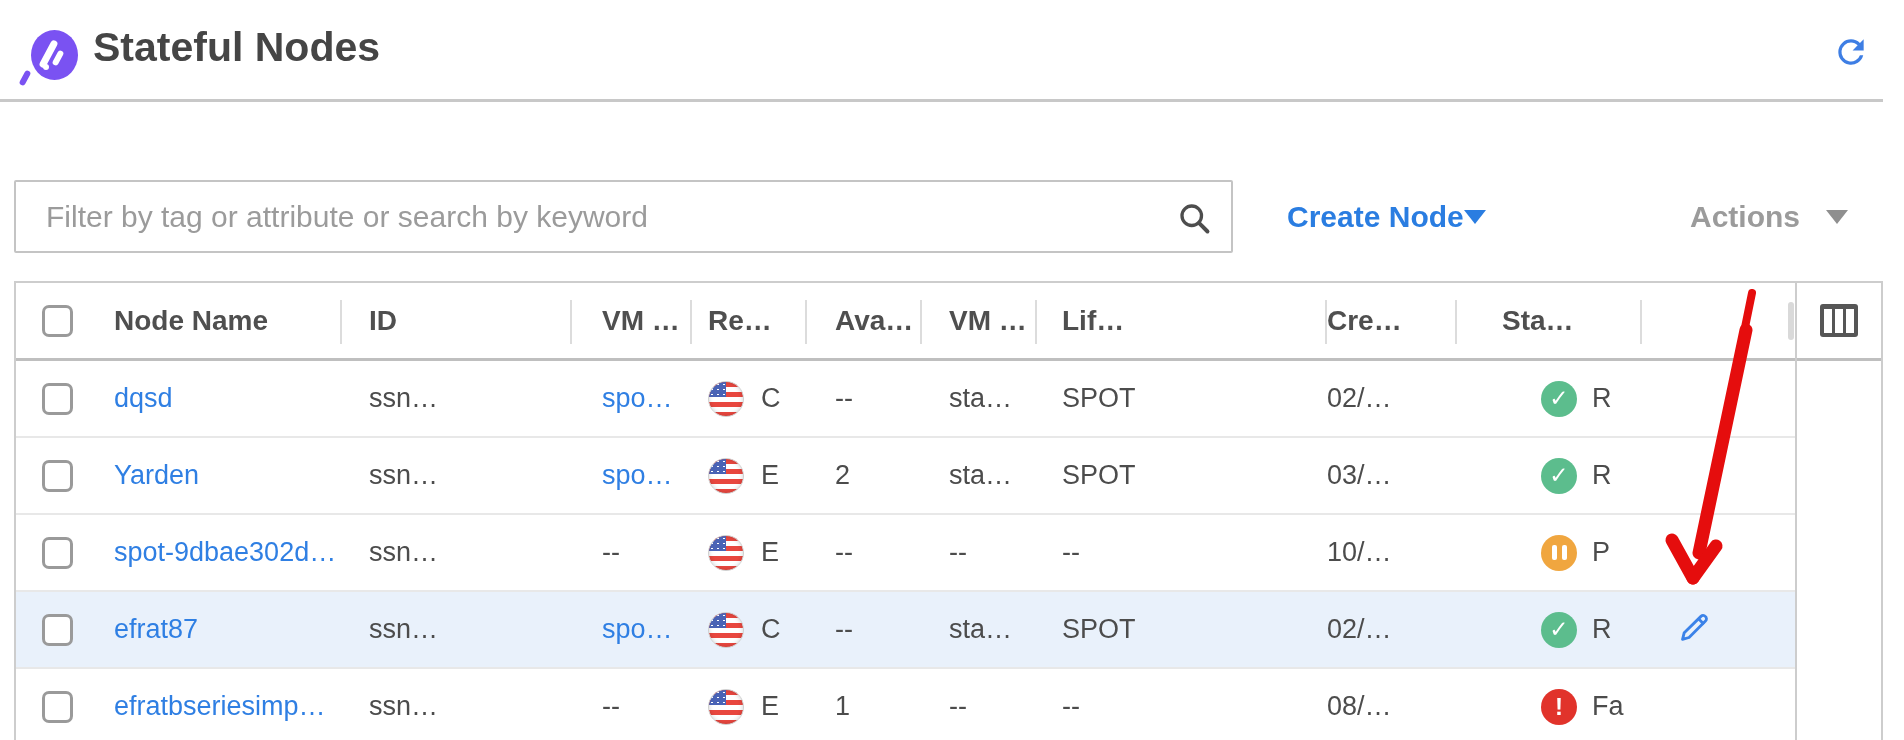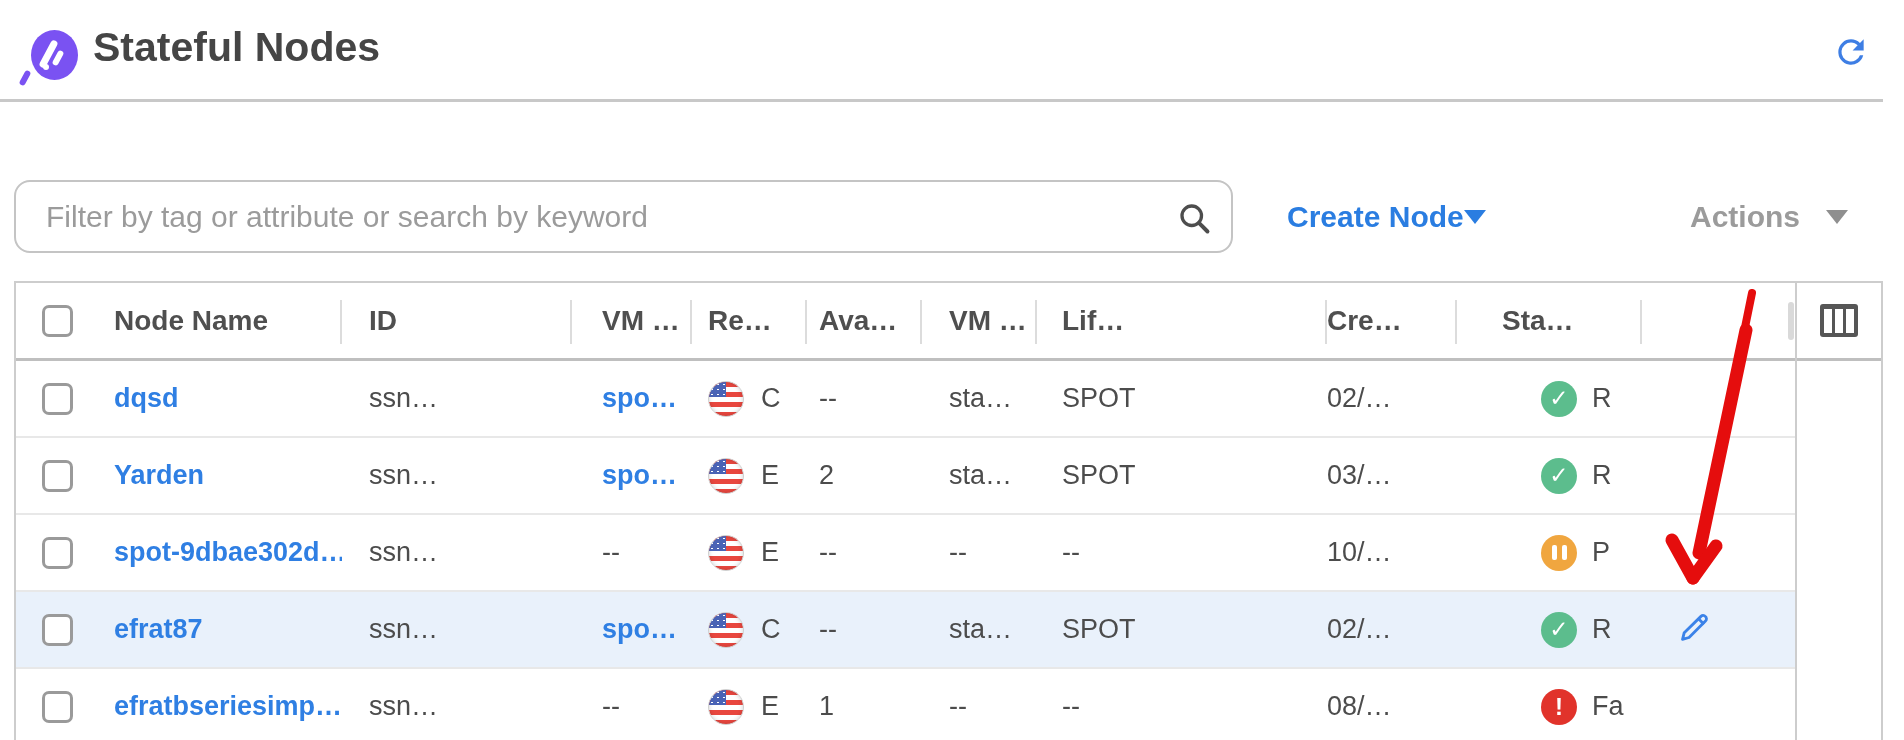--- a/index.html
+++ b/index.html
@@ -17,21 +17,21 @@
   .logo .slash2 { position:absolute; left:24px; top:20px; width:6px; height:16px; background:#fff; border-radius:4px; transform:rotate(28deg); }
   .logo .dot    { position:absolute; left:12px; top:34px; width:6px; height:6px; background:#fff; border-radius:50%; }
   .logo .tail   { position:absolute; left:-9px; top:40px; width:6px; height:16px; background:#7a52f2; border-radius:4px; transform:rotate(28deg); }
   .page-title { position:absolute; left:93px; top:24px; font-size:41px; font-weight:700; color:#454545; letter-spacing:0; }
   .refresh-btn { position:absolute; left:1830px; top:32px; width:42px; height:42px; border:none; background:transparent; cursor:pointer; }
   .header-divider { position:absolute; left:0; top:99px; width:1883px; height:3px; background:#c8c8c8; }
 
   
   .filter-input {
     position:absolute; left:14px; top:180px; width:1219px; height:73px;
-    border:2px solid #c4c4c4; border-radius:16px; font-size:30px; color:#4c4c4c;
+    border:2px solid #c4c4c4; border-radius:2px; font-size:30px; color:#4c4c4c;
     padding:0 70px 0 30px; outline:none; font-family:inherit;
   }
   .filter-input::placeholder { color:#9b9b9b; opacity:1; }
   .search-ic { position:absolute; left:1176px; top:200px; width:36px; height:36px; pointer-events:none; }
   .create-node-btn {
     position:absolute; left:1287px; top:180px; height:73px; display:flex; align-items:center; 
     background:none; border:none; cursor:pointer; font-family:inherit;
   }
   .create-node-btn .lbl { font-size:30px; font-weight:700; color:#2a7de1; }
   .caret-blue { width:0; height:0; border-left:11px solid transparent; border-right:11px solid transparent; border-top:14px solid #2a7de1; }
@@ -56,31 +56,31 @@
   }
   .thead { height:78px; border-bottom:3px solid #bfbfbf; font-weight:700; color:#4f4f4f; }
   .trow  { height:77px; border-bottom:2px solid #e8e8e8; }
   .trow.highlighted { background:#e9f1fb; }
   .cell { display:flex; align-items:center; font-size:27px; height:100%; overflow:hidden; white-space:nowrap; }
   .grid > :nth-child(1)  { justify-content:center; }
   .grid > :nth-child(2)  { padding-left:16px; }
   .grid > :nth-child(3)  { padding-left:27px; }
   .grid > :nth-child(4)  { padding-left:30px; }
   .grid > :nth-child(5)  { padding-left:16px; }
-  .grid > :nth-child(6)  { padding-left:12px; }
+  .grid > :nth-child(6)  { padding-left:28px; }
   .grid > :nth-child(7)  { padding-left:27px; }
   .grid > :nth-child(8)  { padding-left:25px; }
   .grid > :nth-child(9)  { }
   .grid > :nth-child(10) { padding-left:84px; }
   .grid > :nth-child(11) { padding-left:33px; }
   .thead > :nth-child(10) { padding-left:45px; }
   .thead .cell { font-size:28px; position:relative; }
   .thead > .has-sep::after { content:""; position:absolute; right:0; top:17px; height:44px; width:2px; background:#dcdcdc; }
   .checkbox { width:31px; height:32px; border:3px solid #9a9a9a; border-radius:7px; background:#fff; cursor:pointer; display:inline-block; }
-  .link { color:#2f7fe3; cursor:pointer; text-decoration:none;font-weight:bold; }
+  .link { color:#2f7fe3; cursor:pointer; text-decoration:none; }
   .flag {
     width:36px; height:36px; border-radius:50%; position:relative; overflow:hidden; flex:none;
     border:1px solid #cfcfcf; margin-right:17px;
     background:repeating-linear-gradient(to bottom,#e8473f 0 5px,#fff 5px 10px);
     box-shadow:inset 0 0 4px rgba(0,0,0,.18);
   }
   .flag::before {
     content:""; position:absolute; left:0; top:0; width:17px; height:15px; background:#4a63b5;
     background-image:radial-gradient(#fff 1.2px, transparent 1.3px); background-size:6px 5px;
   }

